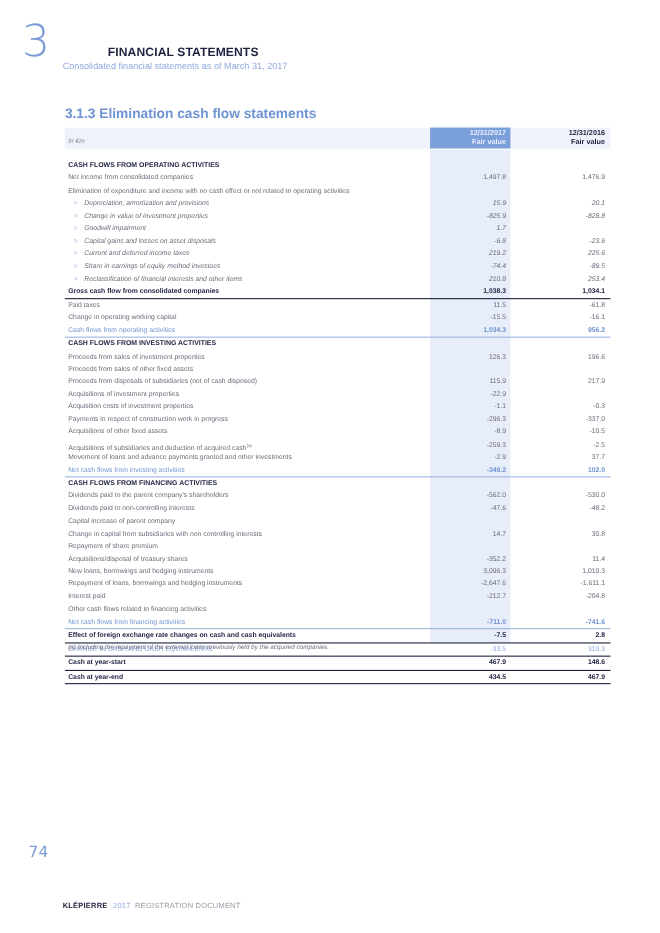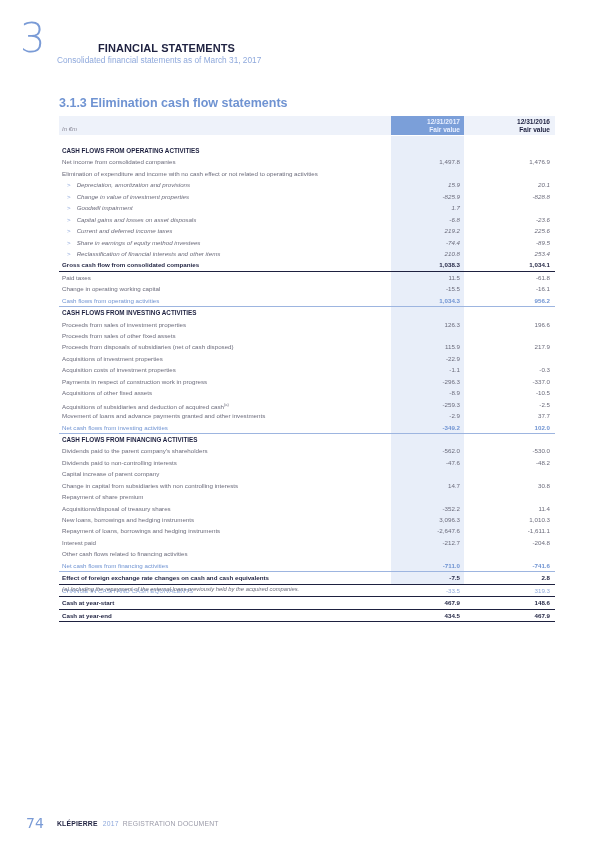--- a/index.html
+++ b/index.html
@@ -22,21 +22,21 @@
   .row.section .lbl{font-weight:bold;color:#1e2140;font-size:6.3px;}
   .row.sub .lbl{left:8px;font-style:italic;}
   .row.sub .lbl .chev{color:#8fa9dc;font-style:normal;margin-right:6px;}
   .row.sub .v17,.row.sub .v16{font-style:italic;}
   .row.total{color:#1e2140;font-weight:bold;border-bottom:1px solid #1e2140;}
   .row.total .lbl{font-size:6.2px;}
   .row.blue{color:#6f93d2;font-weight:bold;border-bottom:1px solid #9db5e0;}
   .row.blue .lbl{font-weight:normal;}
   .row.blue-upper{color:#8fa9dc;border-bottom:1px solid #1e2140;}
   .footnote{position:absolute;left:62px;top:586px;font-size:5.8px;font-style:italic;color:#6b6b7b;}
-  .page-num{position:absolute;left:26px;top:815px;font-size:14px;color:#7a9bd6;font-family:"DejaVu Sans",sans-serif;}
+  .page-num{position:absolute;left:26px;top:767px;font-size:14px;color:#7a9bd6;font-family:"DejaVu Sans",sans-serif;}
   .footer{position:absolute;left:57px;top:820px;font-size:6.8px;color:#9a9aa8;letter-spacing:0.2px;}
   .footer .brand{font-weight:bold;color:#1e2140;margin-right:3px;}
   .footer .yr{color:#8fa9dc;margin-right:2px;}
   sup{font-size:4px;}
 </style>
 </head>
 <body>
 
 <div class="chap-num">3</div>
 <div class="chap-title">FINANCIAL STATEMENTS</div>

